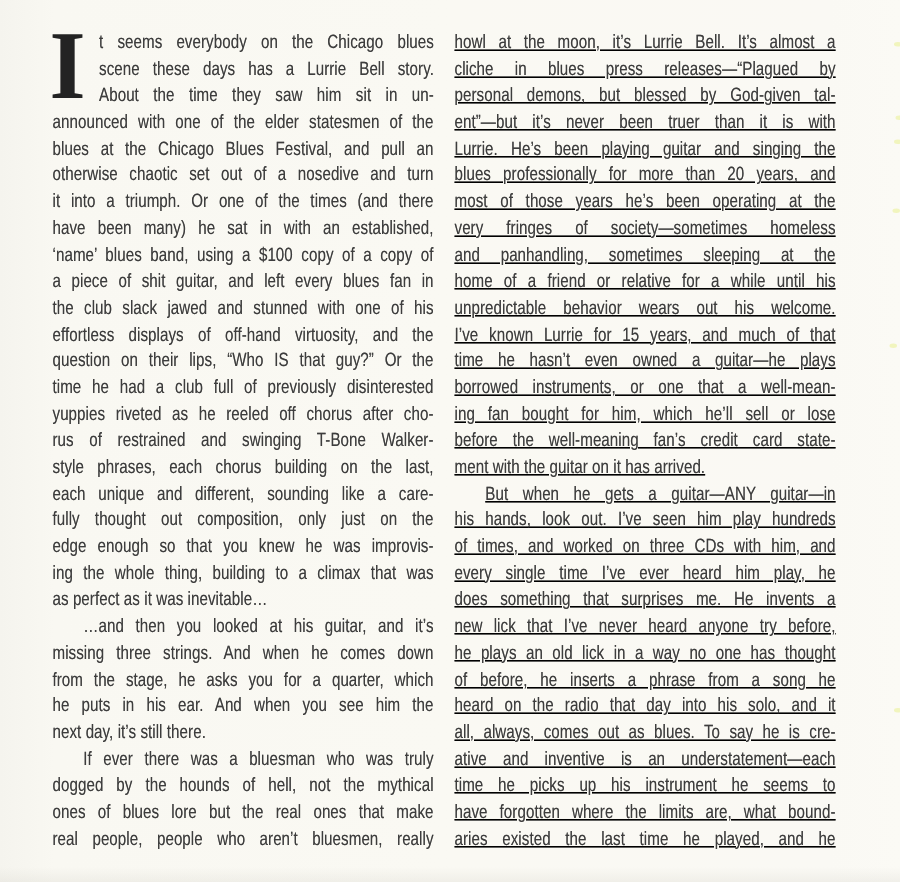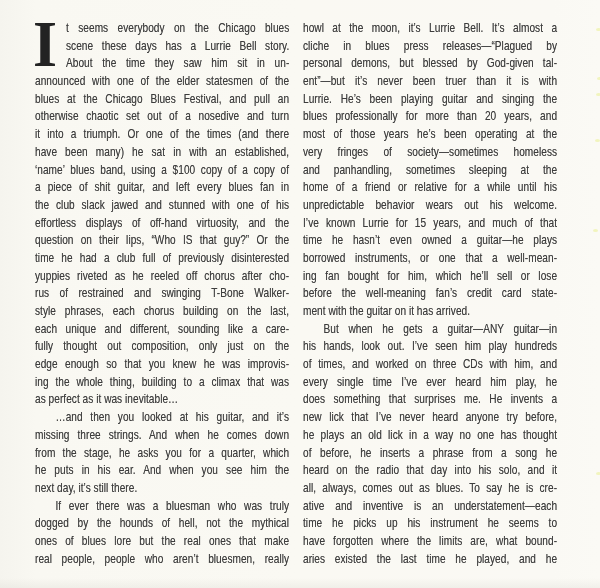--- a/index.html
+++ b/index.html
@@ -28,21 +28,21 @@
     color: #232323;
     transform: scaleX(0.95);
     transform-origin: 0 0;
   }
   .col {
     position: absolute;
     top: 19px;
     width: 254px;
   }
   .col-1 { left: 35px; }
-  .col-2 { left: 303px; }
+  .col-2 { left: 303px; text-decoration: underline; }
   .line {
     box-sizing: border-box;
     width: 322px;
     height: 17.7px;
     transform: scaleX(0.789);
     transform-origin: 0 50%;
     font-size: 12.8px;
     line-height: 17.7px;
     color: #3d3d3d;
     text-shadow: 0 0 0.4px rgba(61, 61, 61, 0.55);

